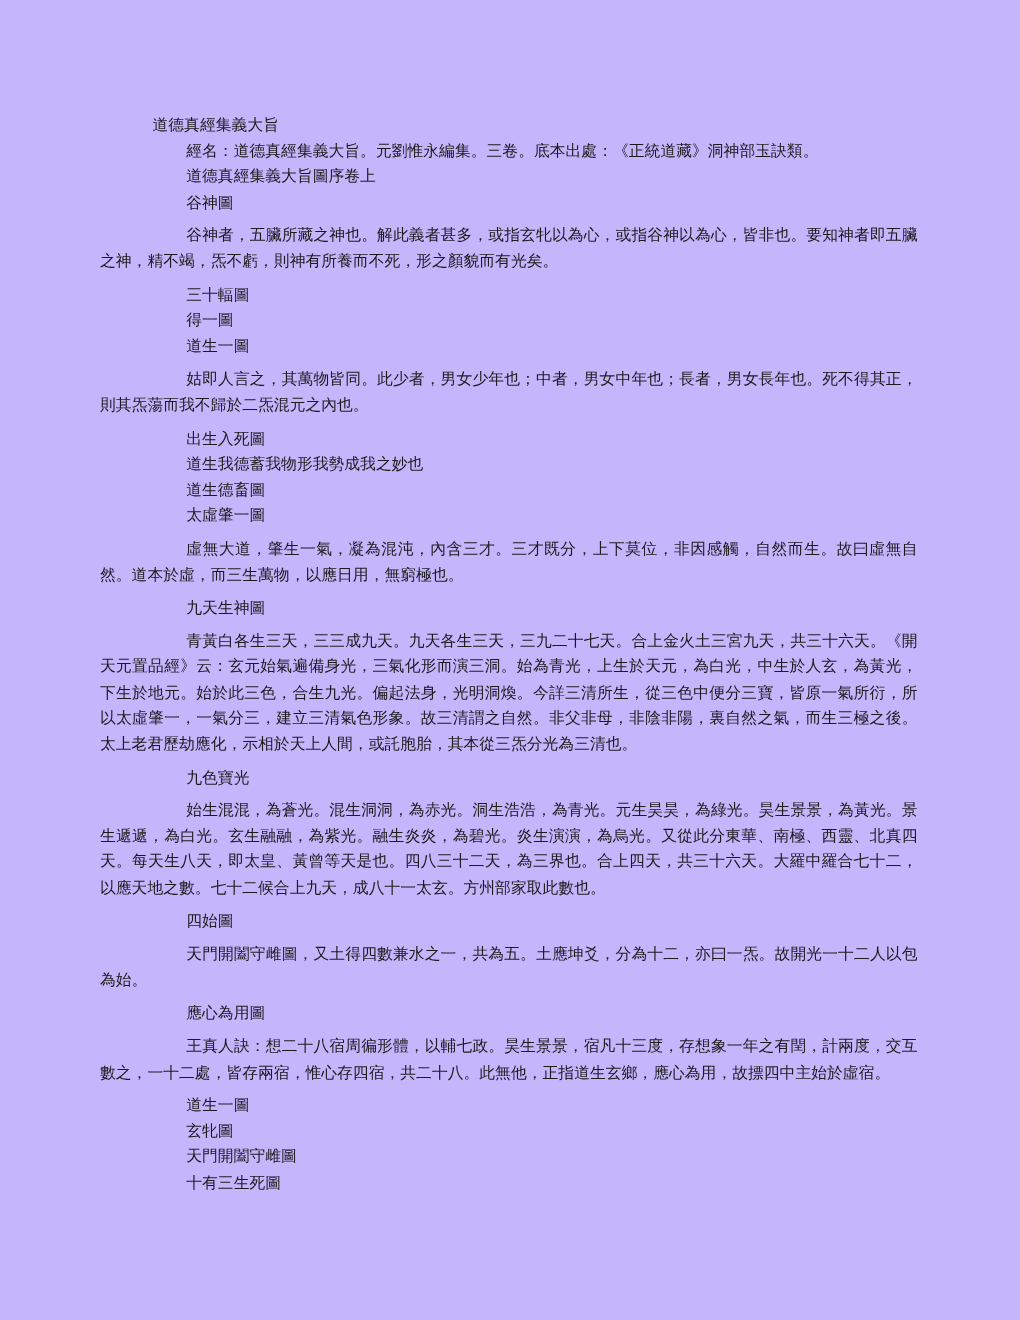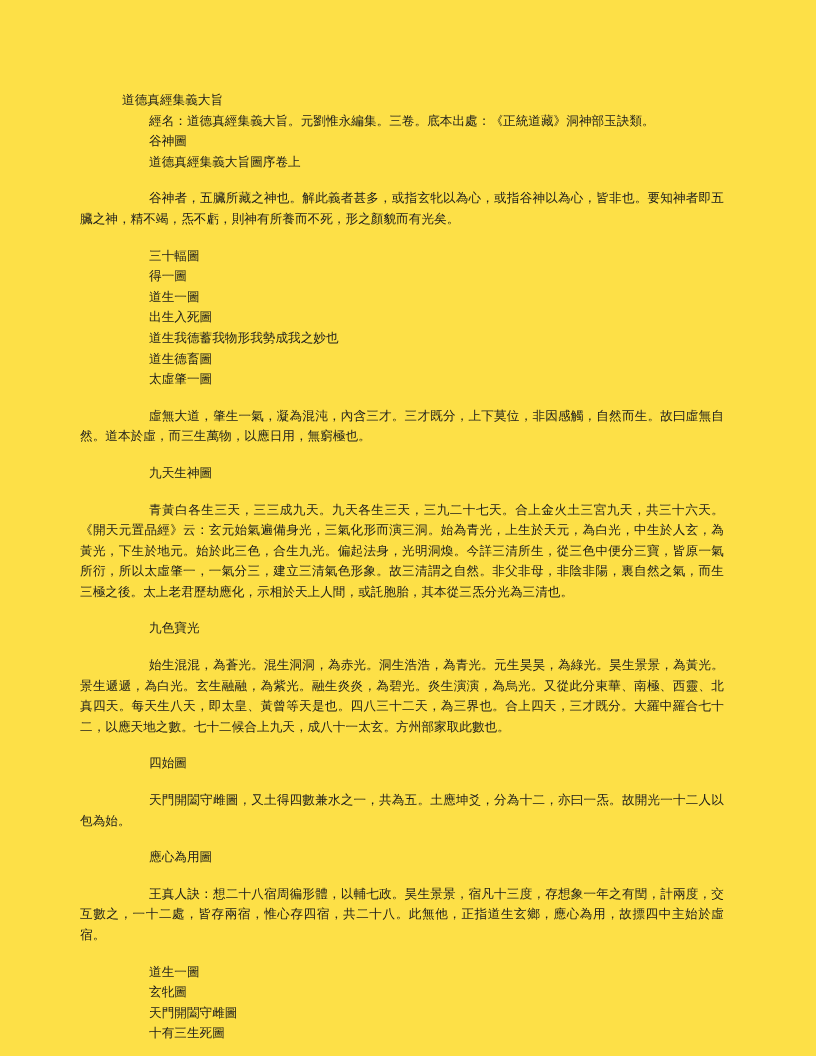--- a/index.html
+++ b/index.html
@@ -12,21 +12,21 @@
     width: 816px;
     height: 1056px;
     overflow: hidden;
     font-family: "DejaVu Serif", "Liberation Serif", serif;
     color: #1b1b1b;
   }
   .page {
     position: relative;
     width: 816px;
     height: 1056px;
-    background: #fde047;
+    background: #c4b5fd;
     box-sizing: border-box;
     padding: 90px 76px 0 122px;
   }
   .doc-body {
     font-size: 12.6px;
     line-height: 20.6px;
     text-align: justify;
     text-justify: inter-character;
     letter-spacing: 0.05px;
     color: #1b1b1b;
@@ -39,70 +39,71 @@
   }
   
   .line-indent {
     margin: 0;
     padding-left: 27px;
     text-indent: 0;
     white-space: pre-wrap;
   }
   
   .para {
-    margin: 16px;
+    margin: 6px;
     margin-left: -42px;
     text-indent: 69px;
     text-align: justify;
     text-justify: inter-character;
   }
   .para:last-child {
     text-align-last: left;
   }
 </style>
 </head>
 <body>
 
 <div class="page">
   <div class="doc-body">
 
     <p class="line-flush">道德真經集義大旨</p>
 
     <p class="line-indent">經名：道德真經集義大旨。元劉惟永編集。三卷。底本出處：《正統道藏》洞神部玉訣類。</p>
 
+    <p class="line-indent">道德真經集義大旨圖序卷上</p>
+
     <p class="line-indent">谷神圖</p>
-
-    <p class="line-indent">道德真經集義大旨圖序卷上</p>
 
     <p class="para">谷神者，五臟所藏之神也。解此義者甚多，或指玄牝以為心，或指谷神以為心，皆非也。要知神者即五臟之神，精不竭，炁不虧，則神有所養而不死，形之顏貌而有光矣。</p>
 
     <p class="line-indent">三十輻圖</p>
 
     <p class="line-indent">得一圖</p>
 
     <p class="line-indent">道生一圖</p>
 
+    <p class="para">姑即人言之，其萬物皆同。此少者，男女少年也；中者，男女中年也；長者，男女長年也。死不得其正，則其炁蕩而我不歸於二炁混元之內也。</p>
 
     <p class="line-indent">出生入死圖</p>
 
     <p class="line-indent">道生我德蓄我物形我勢成我之妙也</p>
 
     <p class="line-indent">道生德畜圖</p>
 
     <p class="line-indent">太虛肇一圖</p>
 
     <p class="para">虛無大道，肇生一氣，凝為混沌，內含三才。三才既分，上下莫位，非因感觸，自然而生。故曰虛無自然。道本於虛，而三生萬物，以應日用，無窮極也。</p>
 
     <p class="line-indent">九天生神圖</p>
 
     <p class="para">青黃白各生三天，三三成九天。九天各生三天，三九二十七天。合上金火土三宮九天，共三十六天。《開天元置品經》云：玄元始氣遍備身光，三氣化形而演三洞。始為青光，上生於天元，為白光，中生於人玄，為黃光，下生於地元。始於此三色，合生九光。偏起法身，光明洞煥。今詳三清所生，從三色中便分三寶，皆原一氣所衍，所以太虛肇一，一氣分三，建立三清氣色形象。故三清謂之自然。非父非母，非陰非陽，裏自然之氣，而生三極之後。太上老君歷劫應化，示相於天上人間，或託胞胎，其本從三炁分光為三清也。</p>
 
     <p class="line-indent">九色寶光</p>
 
-    <p class="para">始生混混，為蒼光。混生洞洞，為赤光。洞生浩浩，為青光。元生昊昊，為綠光。昊生景景，為黃光。景生遞遞，為白光。玄生融融，為紫光。融生炎炎，為碧光。炎生演演，為烏光。又從此分東華、南極、西靈、北真四天。每天生八天，即太皇、黃曾等天是也。四八三十二天，為三界也。合上四天，三才既分。大羅中羅合七十二，以應天地之數。七十二候合上九天，成八十一太玄。方州部家取此數也。</p>
+    <p class="para">始生混混，為蒼光。混生洞洞，為赤光。洞生浩浩，為青光。元生昊昊，為綠光。昊生景景，為黃光。景生遞遞，為白光。玄生融融，為紫光。融生炎炎，為碧光。炎生演演，為烏光。又從此分東華、南極、西靈、北真四天。每天生八天，即太皇、黃曾等天是也。四八三十二天，為三界也。合上四天，共三十六天。大羅中羅合七十二，以應天地之數。七十二候合上九天，成八十一太玄。方州部家取此數也。</p>
 
     <p class="line-indent">四始圖</p>
 
     <p class="para">天門開闔守雌圖，又土得四數兼水之一，共為五。土應坤爻，分為十二，亦曰一炁。故開光一十二人以包為始。</p>
 
     <p class="line-indent">應心為用圖</p>
 
     <p class="para">王真人訣：想二十八宿周徧形體，以輔七政。昊生景景，宿凡十三度，存想象一年之有閏，計兩度，交互數之，一十二處，皆存兩宿，惟心存四宿，共二十八。此無他，正指道生玄鄉，應心為用，故摽四中主始於虛宿。</p>
 
     <p class="line-indent">道生一圖</p>

